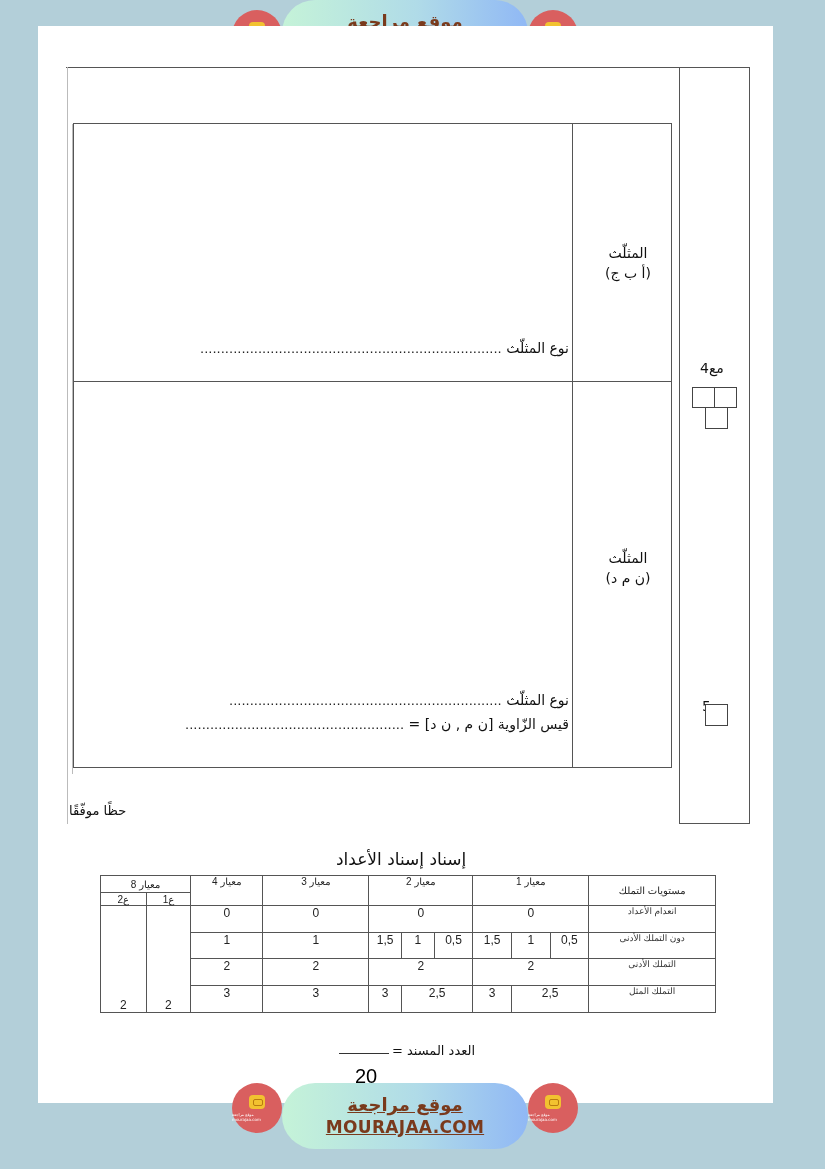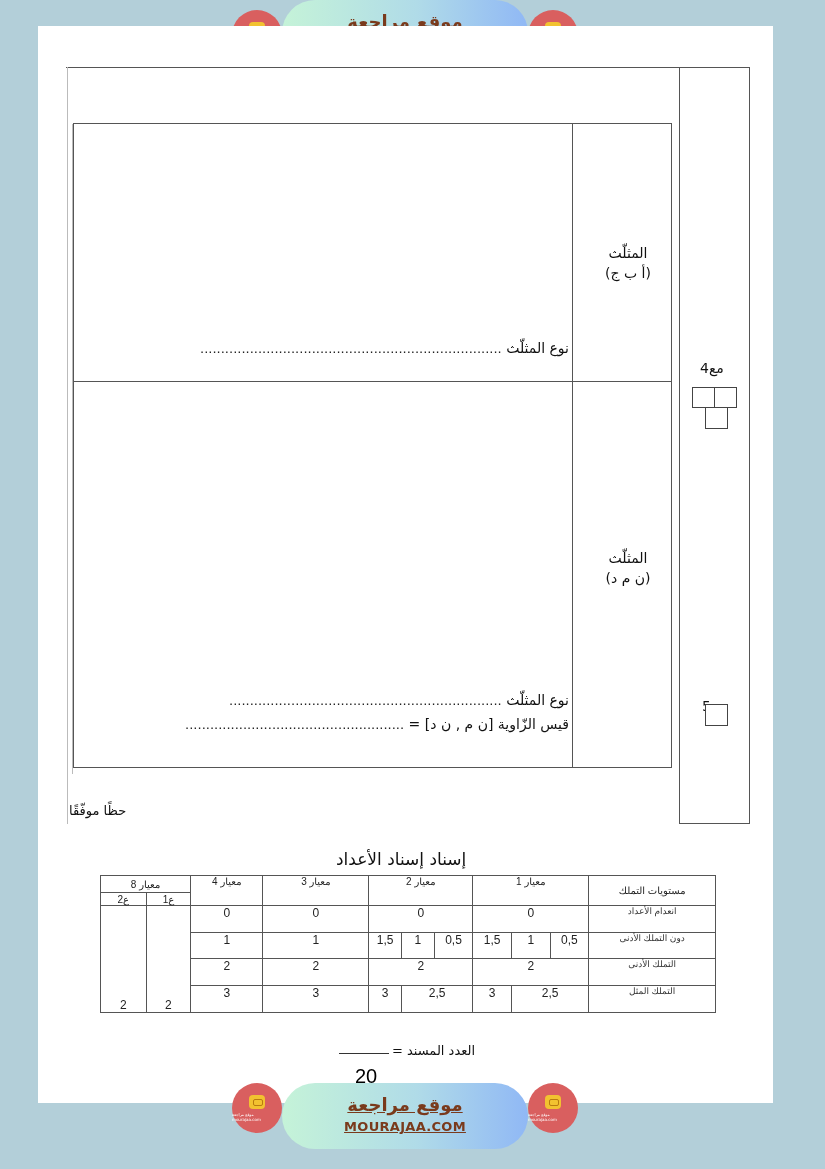--- a/index.html
+++ b/index.html
@@ -17,21 +17,21 @@
   .thin-left { position:absolute; border-left:1px solid #bbb; }
 
   
   .banner {
     position:absolute; width:246px; height:66px; border-radius:33px;
     background:linear-gradient(90deg,#c5f3d8 0%,#b0dbe8 55%,#90b8f5 100%);
     display:flex; flex-direction:column; align-items:center; justify-content:center;
     color:#7a3a1c; font-weight:bold; text-decoration:underline;
   }
   .banner .ar { font-size:18px; line-height:22px; font-family:"DejaVu Sans", sans-serif; }
-  .banner .en { font-size:13px; line-height:22px; letter-spacing:0.3px; font-family:"DejaVu Sans", sans-serif; }
+  .banner .en { font-size:17px; line-height:22px; letter-spacing:0.3px; font-family:"DejaVu Sans", sans-serif; }
   .badge {
     position:absolute; width:50px; height:50px; border-radius:50%;
     background:#d95f5f; display:flex; flex-direction:column; align-items:center; justify-content:center;
   }
   .badge .book { width:16px; height:14px; background:#f2c230; border-radius:4px; margin-bottom:3px; position:relative; }
   .badge .book::after { content:""; position:absolute; left:4px; top:4px; width:8px; height:5px; border:1px solid #b97b10; border-radius:2px; }
   .badge .tiny { font-size:4px; color:#fff; line-height:5px; }
 
   .ar-text { direction:rtl; font-family:"DejaVu Sans", sans-serif; color:#111; white-space:nowrap; }
   .label-cell { font-size:14px; text-align:center; line-height:20px; }

